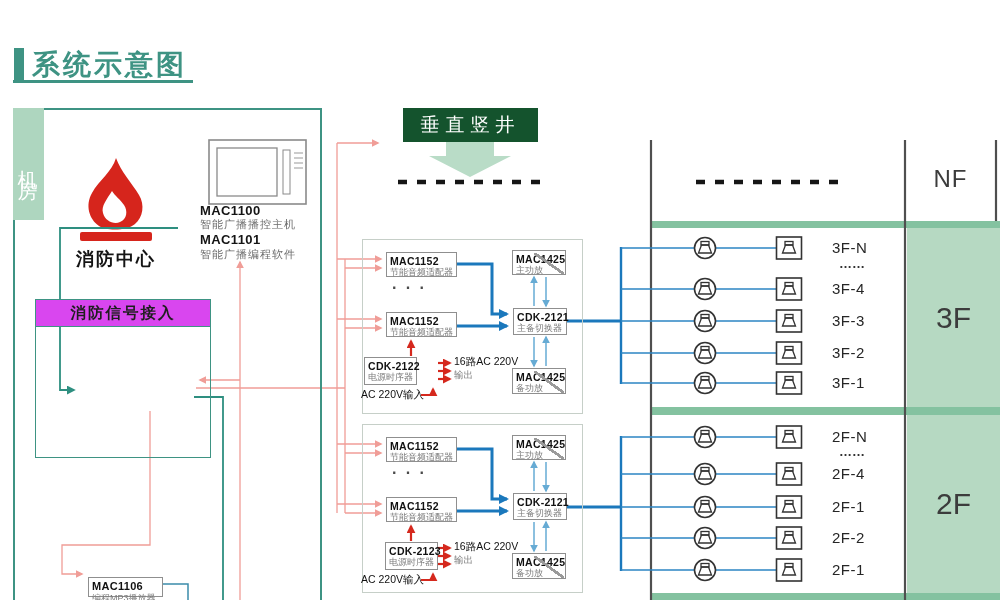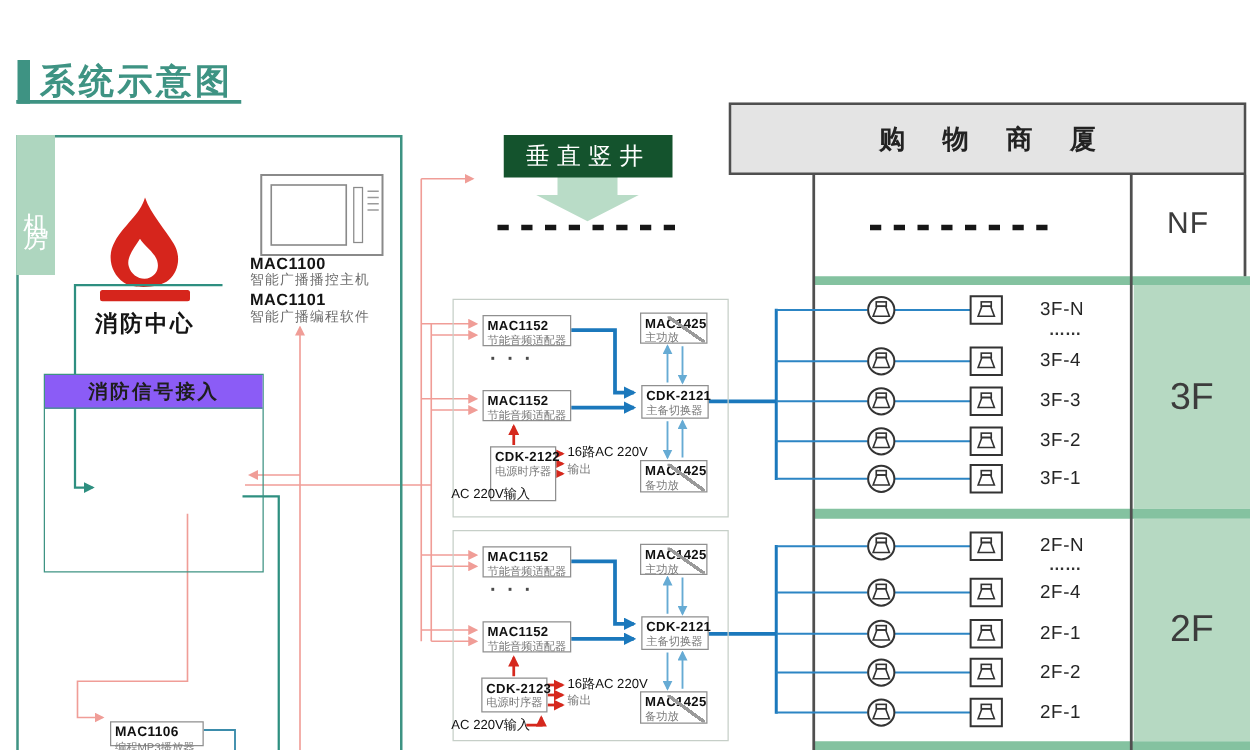--- a/index.html
+++ b/index.html
@@ -16,21 +16,21 @@
   .room{left:13px;top:108px;width:305px;height:500px;border:2px solid #3E9383;z-index:2;}
   .room-tag{left:13px;top:108px;width:31px;height:112px;background:#AED6BF;z-index:3;
             display:flex;align-items:center;justify-content:center;
             writing-mode:vertical-rl;color:#fff;font-size:20px;letter-spacing:10px;font-weight:500;}
   .fire-center{left:64px;top:247px;width:104px;text-align:center;font-size:18px;font-weight:600;
                color:#141414;letter-spacing:2px;}
   .host-labels{left:200px;top:203px;width:125px;line-height:1.18;}
   .host-labels .m{font-size:13px;font-weight:700;color:#141414;letter-spacing:.4px;}
   .host-labels .d{font-size:11px;color:#6d6d6d;letter-spacing:1px;margin-bottom:1px;}
   .panel{left:35px;top:299px;width:174px;height:157px;border:1.6px solid #3E9383;z-index:2;}
-  .panel-header{position:absolute;left:0;top:0;width:100%;height:26px;background:#8b5cf6;
+  .panel-header{position:absolute;left:0;top:0;width:100%;height:26px;background:#d946ef;
                 border-bottom:1.6px solid #3E9383;display:flex;align-items:center;justify-content:center;
                 font-size:15.5px;font-weight:600;color:#1e1e1e;letter-spacing:2px;}
   
   .devbox{background:#fff;border:1.2px solid #8f8f8f;padding:2px 3px;line-height:1.15;z-index:3;box-sizing:border-box;}
   .devbox .m{font-size:10.5px;font-weight:700;color:#111;letter-spacing:.3px;white-space:nowrap;}
   .devbox .d{font-size:9px;color:#7a7a7a;white-space:nowrap;}
   .devbox.lg .m{font-size:13.5px;}
   .devbox.lg .d{font-size:11.5px;letter-spacing:1px;color:#8a8a8a;}
   .devbox.md .m{font-size:11px;}
   .diag{position:absolute;right:1px;top:2px;width:30px;height:90%;
@@ -232,21 +232,21 @@
   <div class="abs group-box" style="left:362px;top:239px;width:219px;height:173px"></div>
   <div class="abs devbox" style="left:386px;top:252px;width:71px;height:25px">
     <div class="m">MAC1152</div>
     <div class="d">节能音频适配器</div>
   </div>
   <div class="abs txt dots-h" style="left:392px;top:279px">· · ·</div>
   <div class="abs devbox" style="left:386px;top:312px;width:71px;height:25px">
     <div class="m">MAC1152</div>
     <div class="d">节能音频适配器</div>
   </div>
-  <div class="abs devbox" style="left:392px;top:357px;width:53px;height:44px">
+  <div class="abs devbox" style="left:364px;top:357px;width:53px;height:28px">
     <div class="m">CDK-2122</div>
     <div class="d">电源时序器</div>
   </div>
   <div class="abs devbox" style="left:512px;top:250px;width:54px;height:25px">
     <div class="m">MAC1425</div>
     <div class="d">主功放</div>
     <i class="diag"></i>
   </div>
   <div class="abs devbox" style="left:513px;top:308px;width:54px;height:27px">
     <div class="m">CDK-2121</div>
@@ -290,21 +290,20 @@
     <div class="m">MAC1425</div>
     <div class="d">备功放</div>
     <i class="diag"></i>
   </div>
   <div class="abs txt" style="left:454px;top:540px">
     <div class="pw1">16路AC 220V</div>
     <div class="pw2">输出</div>
   </div>
   <div class="abs txt pw1" style="left:361px;top:573px">AC 220V输入</div>
 
-  <div class="abs bheader">购 物 商 厦</div>
   <div class="abs floor-label" style="left:905px;top:142px;width:91px;height:74px;font-size:24px;letter-spacing:1px">NF</div>
   <div class="abs floor-label" style="left:907px;top:228px;width:93px;height:179px;font-size:30px">3F</div>
   <div class="abs floor-label" style="left:907px;top:415px;width:93px;height:178px;font-size:30px">2F</div>
 
   <div class="abs txt row-label" style="left:832px;top:239px">3F-N</div>
   <div class="abs txt row-dots" style="left:839px;top:256px">……</div>
   <div class="abs txt row-label" style="left:832px;top:280px">3F-4</div>
   <div class="abs txt row-label" style="left:832px;top:312px">3F-3</div>
   <div class="abs txt row-label" style="left:832px;top:344px">3F-2</div>
   <div class="abs txt row-label" style="left:832px;top:374px">3F-1</div>

